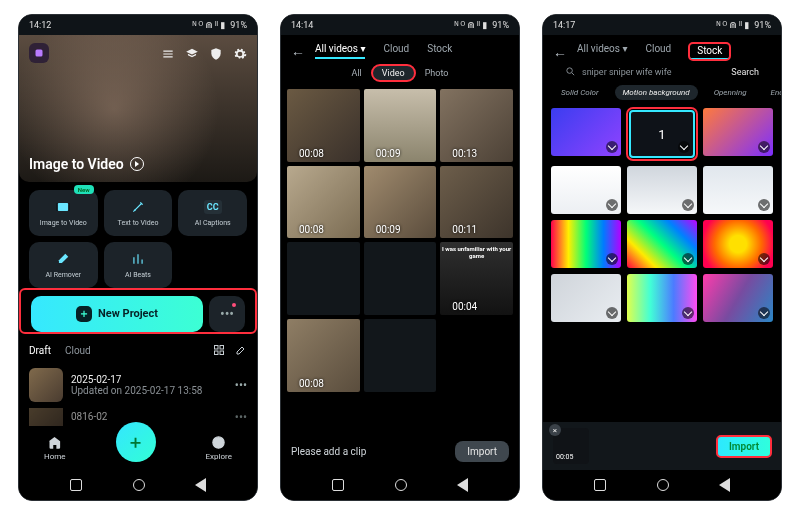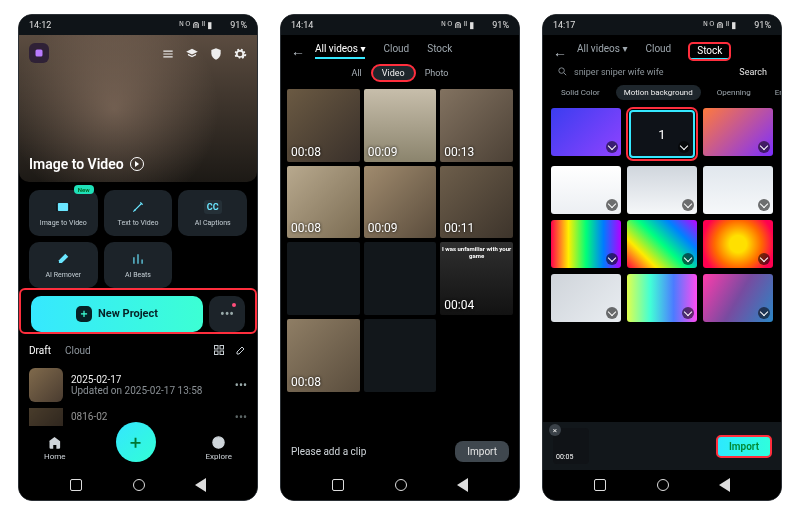--- a/index.html
+++ b/index.html
@@ -28,21 +28,21 @@
   .statusbar {
     height: 20px;
     display: flex;
     justify-content: space-between;
     align-items: center;
     padding: 0 10px;
     font-size: 9px;
     color: #e0e0e0;
     background: #0f1418;
   }
-  .status-right { display:flex; gap:18px; align-items:center; }
+  .status-right { display:flex; gap:5px; align-items:center; }
   .navbar {
     height: 30px;
     background: #000;
     display: flex;
     justify-content: space-evenly;
     align-items: center;
     margin-top: auto;
   }
   .nav-square { width:12px; height:12px; border:1.5px solid #ddd; border-radius:2px; }
   .nav-circle { width:12px; height:12px; border:1.5px solid #ddd; border-radius:50%; }
@@ -151,42 +151,42 @@
   }
   .subseg span { padding:3px 10px; }
   .subseg .ss-active { background:#1e262c; border-radius:10px; color:#eee; }
   .grid3 {
     display:grid; grid-template-columns:repeat(3,1fr); gap:4px; padding:4px 6px;
   }
   .clip {
     position:relative; aspect-ratio:1/1; border-radius:2px; overflow:hidden;
   }
   .clip .dur {
-    position:absolute; left:4px; bottom:3px; font-size:12px; color:#fff; text-shadow:0 0 3px #000;
+    position:absolute; left:12px; bottom:3px; font-size:10px; color:#fff; text-shadow:0 0 3px #000;
   }
   .clip .memecap {
     position:absolute; top:3px; left:0; right:0; text-align:center; font-size:6px; font-weight:700; color:#fff;
   }
   .import-bar {
     display:flex; align-items:center; justify-content:space-between;
     padding:8px 10px; font-size:10px; color:#cfd5da;
   }
   .import-btn {
     background:#3f474e; color:#e6e6e6; padding:5px 12px; border-radius:8px; font-size:10px;
   }
 
   
   .search-row {
-    display:flex; align-items:center; padding:6px 14px; gap:6px;
+    display:flex; align-items:center; padding:6px 22px; gap:6px;
     font-size:9px; color:#8c949a;
   }
   .search-row .search { flex:1; display:flex; align-items:center; gap:6px; }
   .chips {
     display:flex; gap:8px; padding:2px 10px 4px 10px; font-size:8px; color:#9da6ad;
-    white-space:nowrap; overflow:hidden;
+    white-space:nowrap; overflow:hidden;font-style:italic;
   }
   .chips span { padding:3px 8px; border-radius:9px; }
   .chips .chip-active { background:#1e262c; color:#eee; }
   .stock-grid {
     display:grid; grid-template-columns:repeat(3,1fr); gap:6px; padding:4px 8px; overflow:hidden;
   }
   .stock {
     position:relative; height:48px; border-radius:3px; overflow:hidden;
   }
   .dl {

